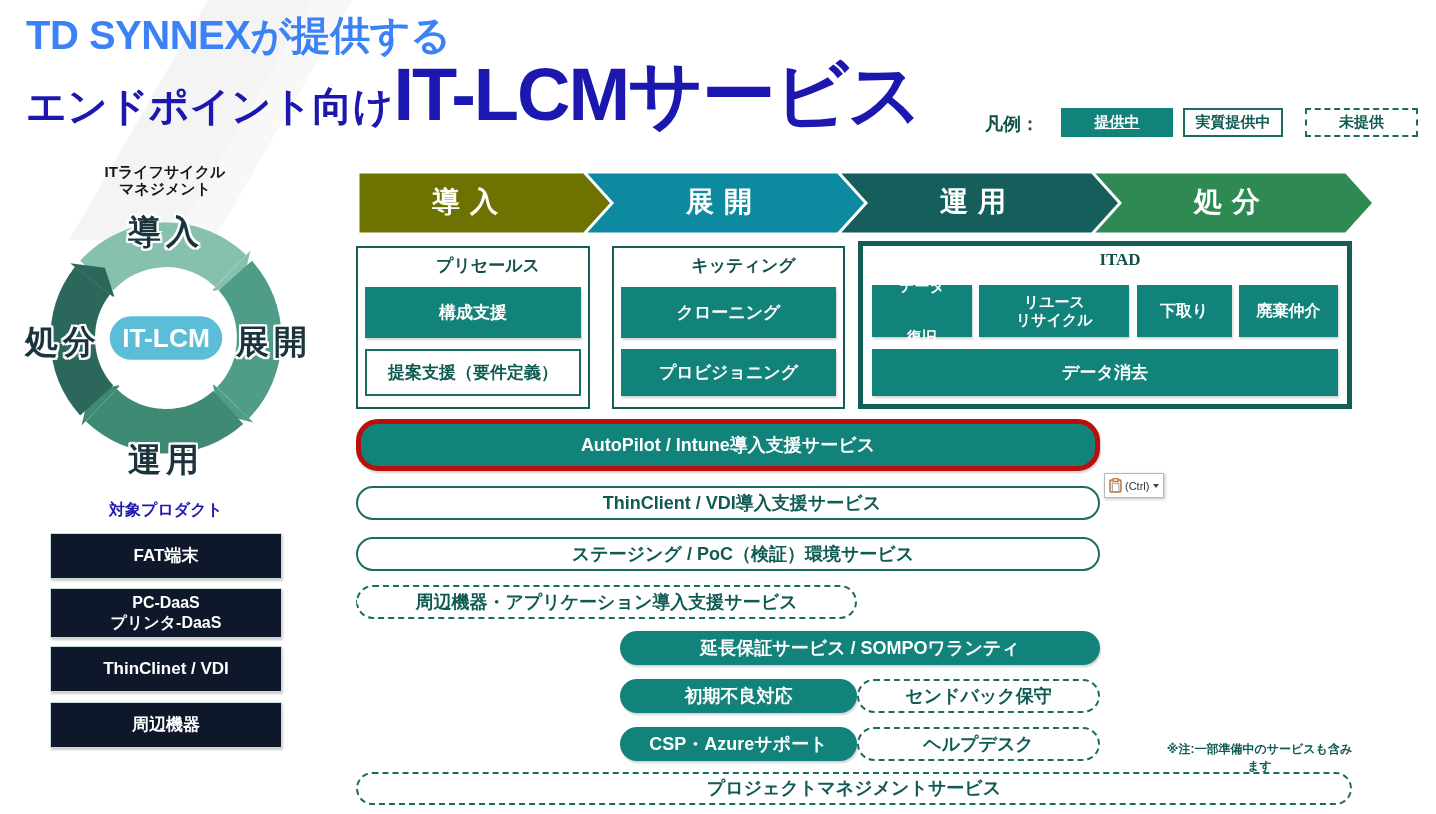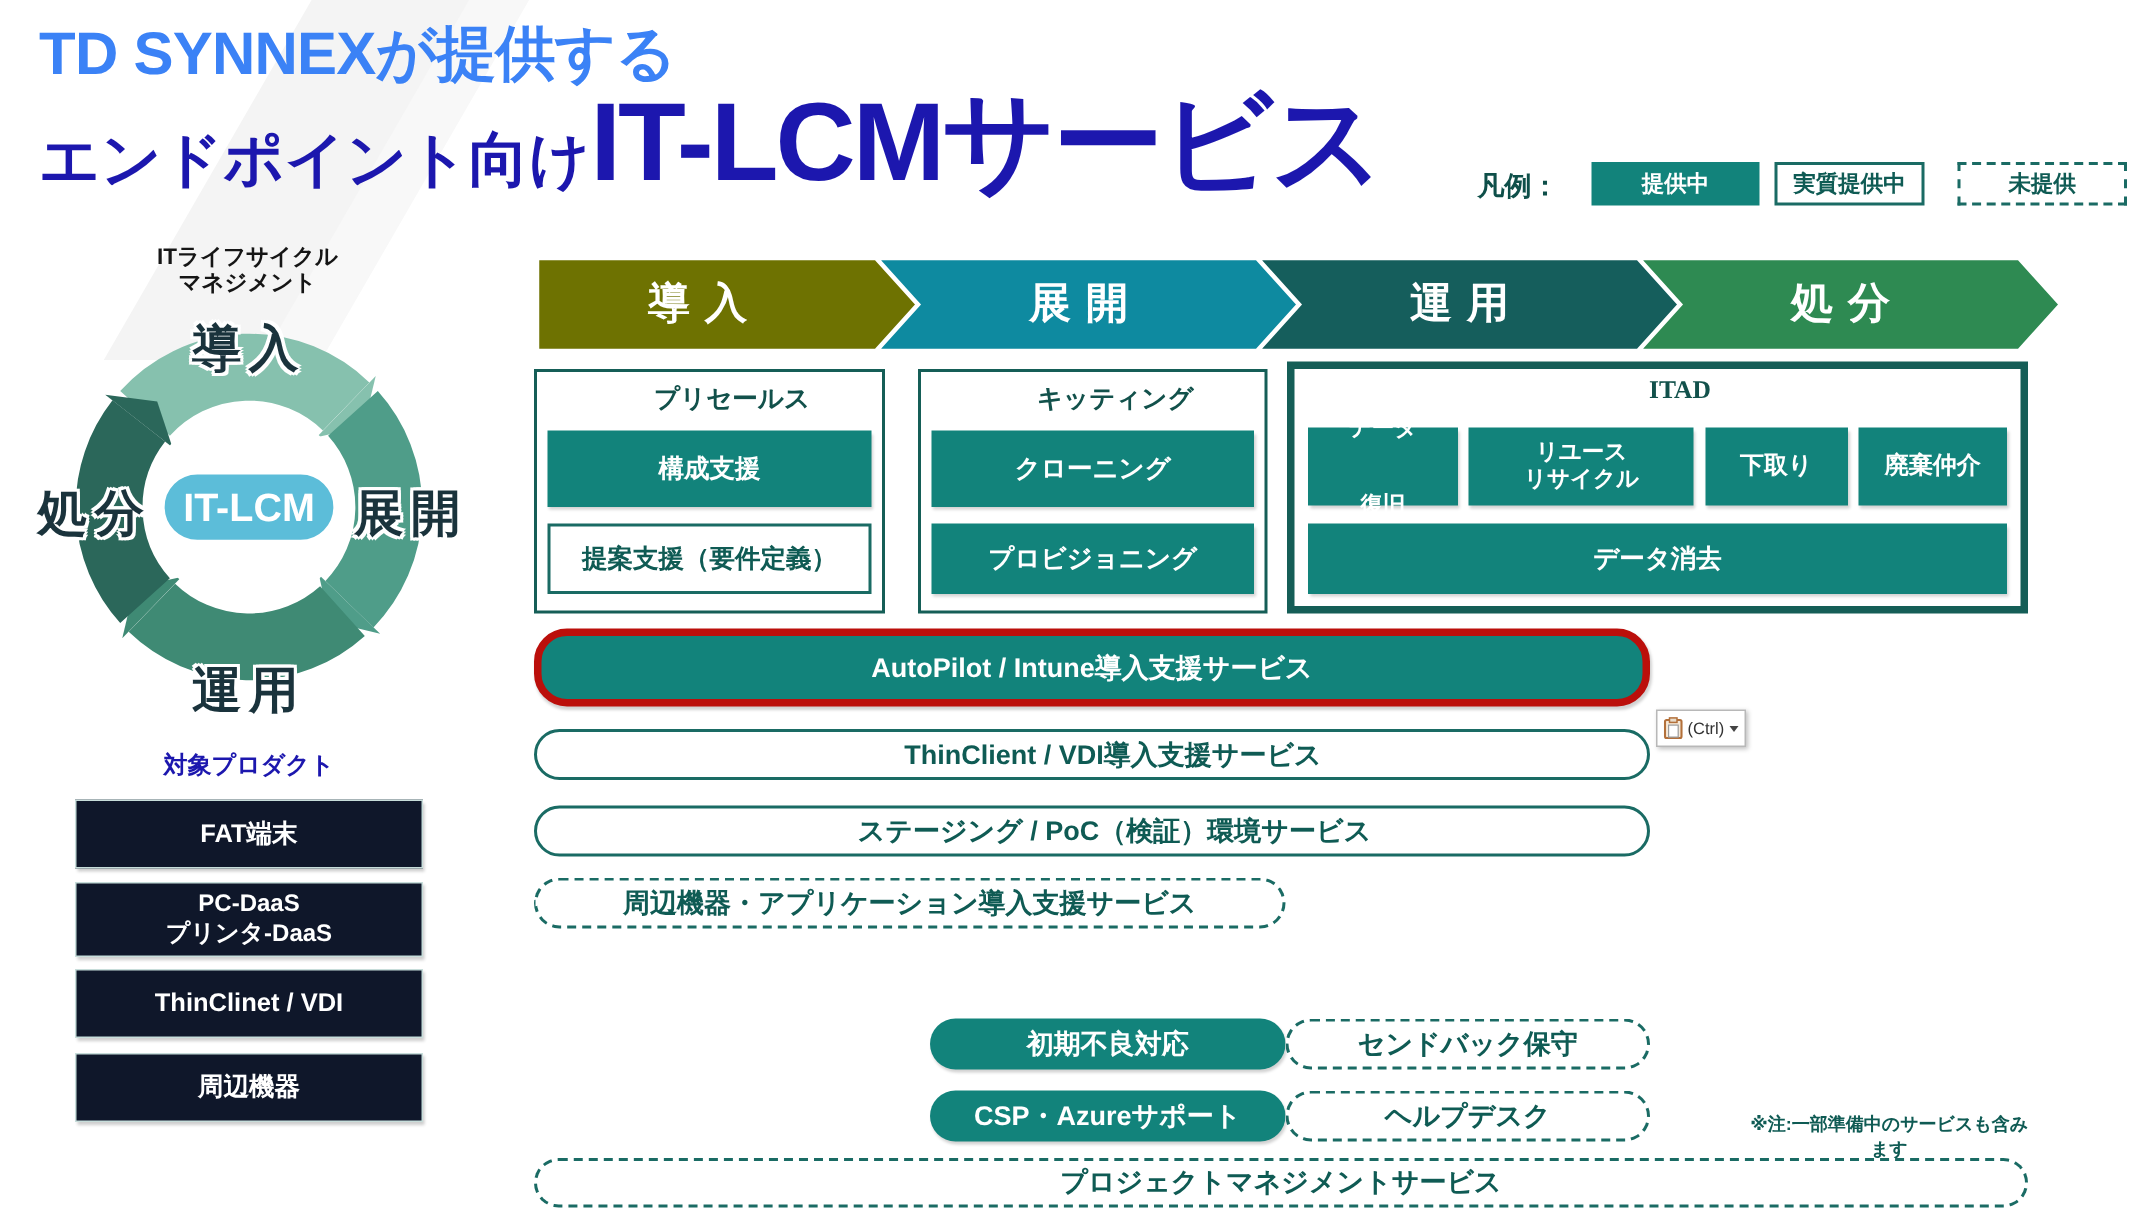--- a/index.html
+++ b/index.html
@@ -16,21 +16,21 @@
   
   .title1{left:26px;top:8px;font-size:40px;color:#3b82f6;letter-spacing:-0.5px;}
   .title2{left:26px;top:58px;display:flex;align-items:baseline;color:#1C17AE;}
   .title2 .sub{font-size:40px;}
   .title2 .main{font-size:74px;letter-spacing:-2px;line-height:1;}
 
   
   .legend-label{left:985px;top:112px;font-size:18px;color:#0E4F49;}
   .chip{position:absolute;top:108px;height:29px;display:flex;align-items:center;
     justify-content:center;font-size:15px;box-sizing:border-box;z-index:2;}
-  .chip.fill{background:#12837B;color:#fff;}
+  .chip.fill{background:#12837B;color:#fff;text-decoration:underline;}
   .chip.outline{background:#fff;border:2px solid #1A6B64;color:#0F5B54;}
   .chip.dashed{background:#fff;border:2px dashed #1A6B64;color:#0F5B54;}
 
   
   .lc-caption{left:40px;top:163px;width:250px;text-align:center;font-size:15px;
     color:#151515;line-height:1.15;}
   .lc-wrap{left:12px;top:196px;width:308px;height:276px;}
   .stage{position:absolute;z-index:3;font-size:33px;color:#1A333C;letter-spacing:5px;
     text-align:center;
     text-shadow:-2px -2px 0 #fff,2px -2px 0 #fff,-2px 2px 0 #fff,2px 2px 0 #fff,
@@ -184,20 +184,21 @@
       <rect x="4" y="0.6" width="5" height="3" fill="#e8dccb" stroke="#b3703a" stroke-width="1"></rect>
       <rect x="3.4" y="5.4" width="6.4" height="8" fill="#ffffff" stroke="#9a9a9a" stroke-width="0.8"></rect>
     </svg>
     <span class="lbl">(Ctrl)</span>
     <span class="caret"></span>
   </div>
 
   <div class="bx outl bigtext" style="left:356px;top:486px;width:744px;height:34px;padding-left:28px;">ThinClient / VDI導入支援サービス</div>
   <div class="bx outl bigtext" style="left:356px;top:537px;width:744px;height:34px;padding-left:30px;">ステージング / PoC（検証）環境サービス</div>
   <div class="bx dash bigtext" style="left:356px;top:585px;width:501px;height:34px;">周辺機器・アプリケーション導入支援サービス</div>
+  <div class="bx fillc bigtext" style="left:620px;top:631px;width:480px;height:34px;">延長保証サービス / SOMPOワランティ</div>
 
   <div class="bx fillc bigtext" style="left:620px;top:679px;width:237px;height:34px;">初期不良対応</div>
   <div class="bx dash bigtext" style="left:857px;top:679px;width:243px;height:34px;">センドバック保守</div>
 
   <div class="bx fillc bigtext" style="left:620px;top:727px;width:237px;height:34px;">CSP・Azureサポート</div>
   <div class="bx dash bigtext" style="left:857px;top:727px;width:243px;height:34px;">ヘルプデスク</div>
 
   <div class="z note">※注:一部準備中のサービスも含みます</div>
 
   <div class="bx dash bigtext" style="left:356px;top:772px;width:996px;height:33px;">プロジェクトマネジメントサービス</div>

